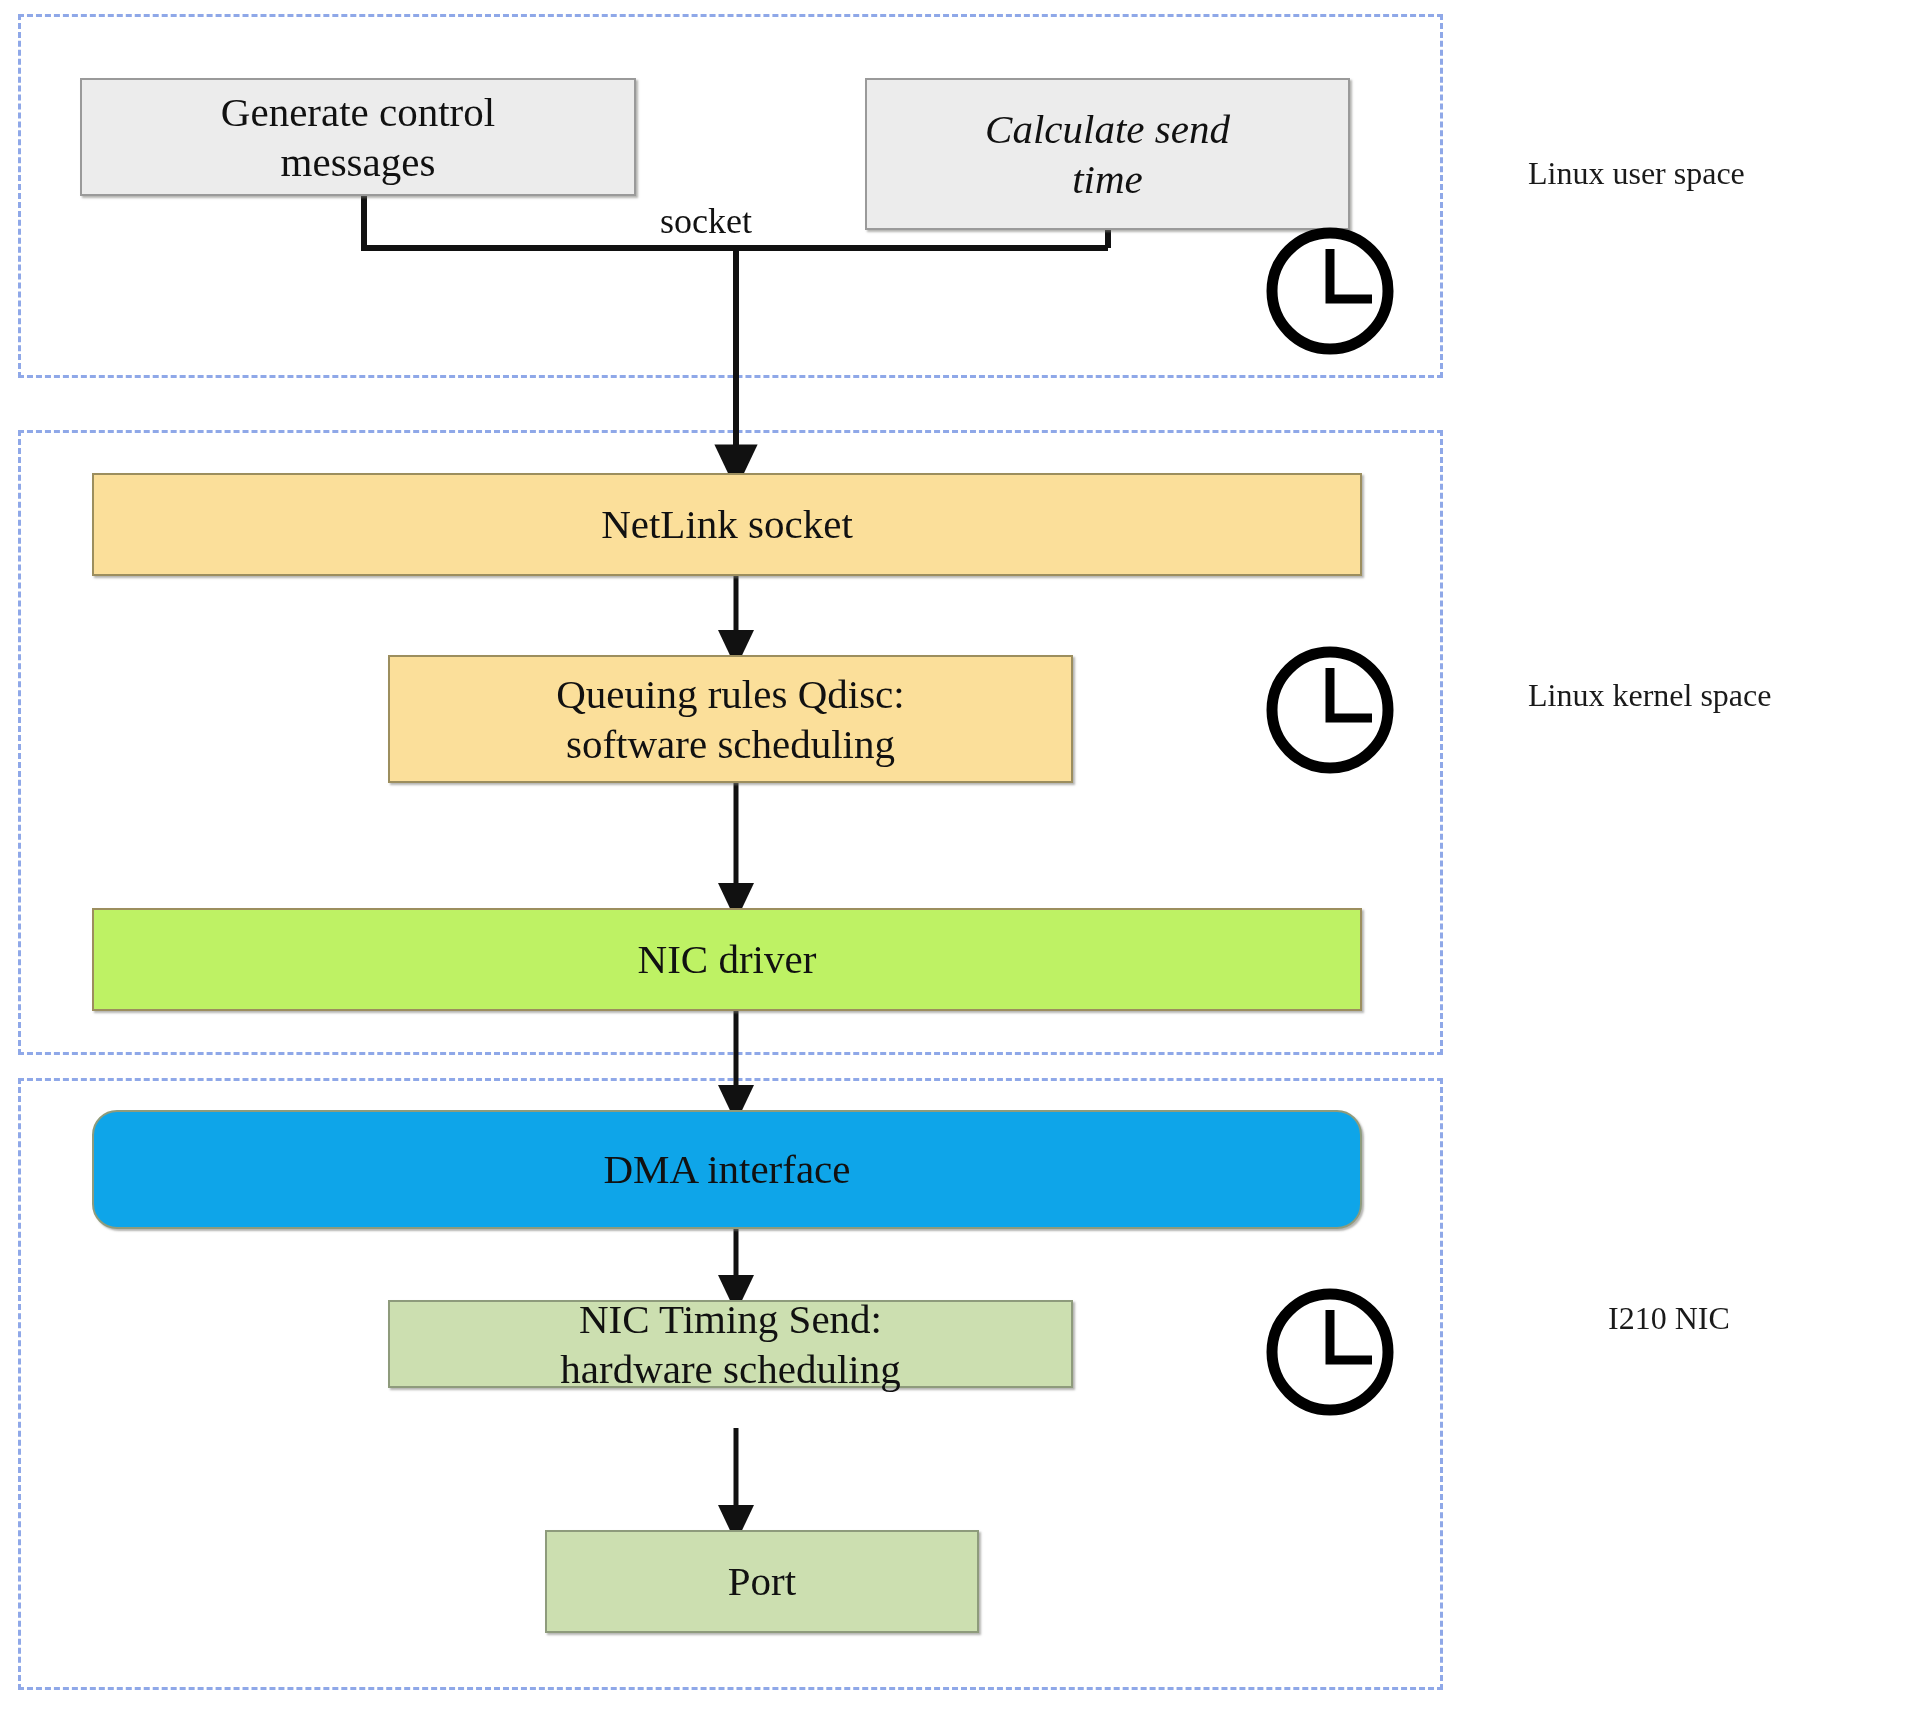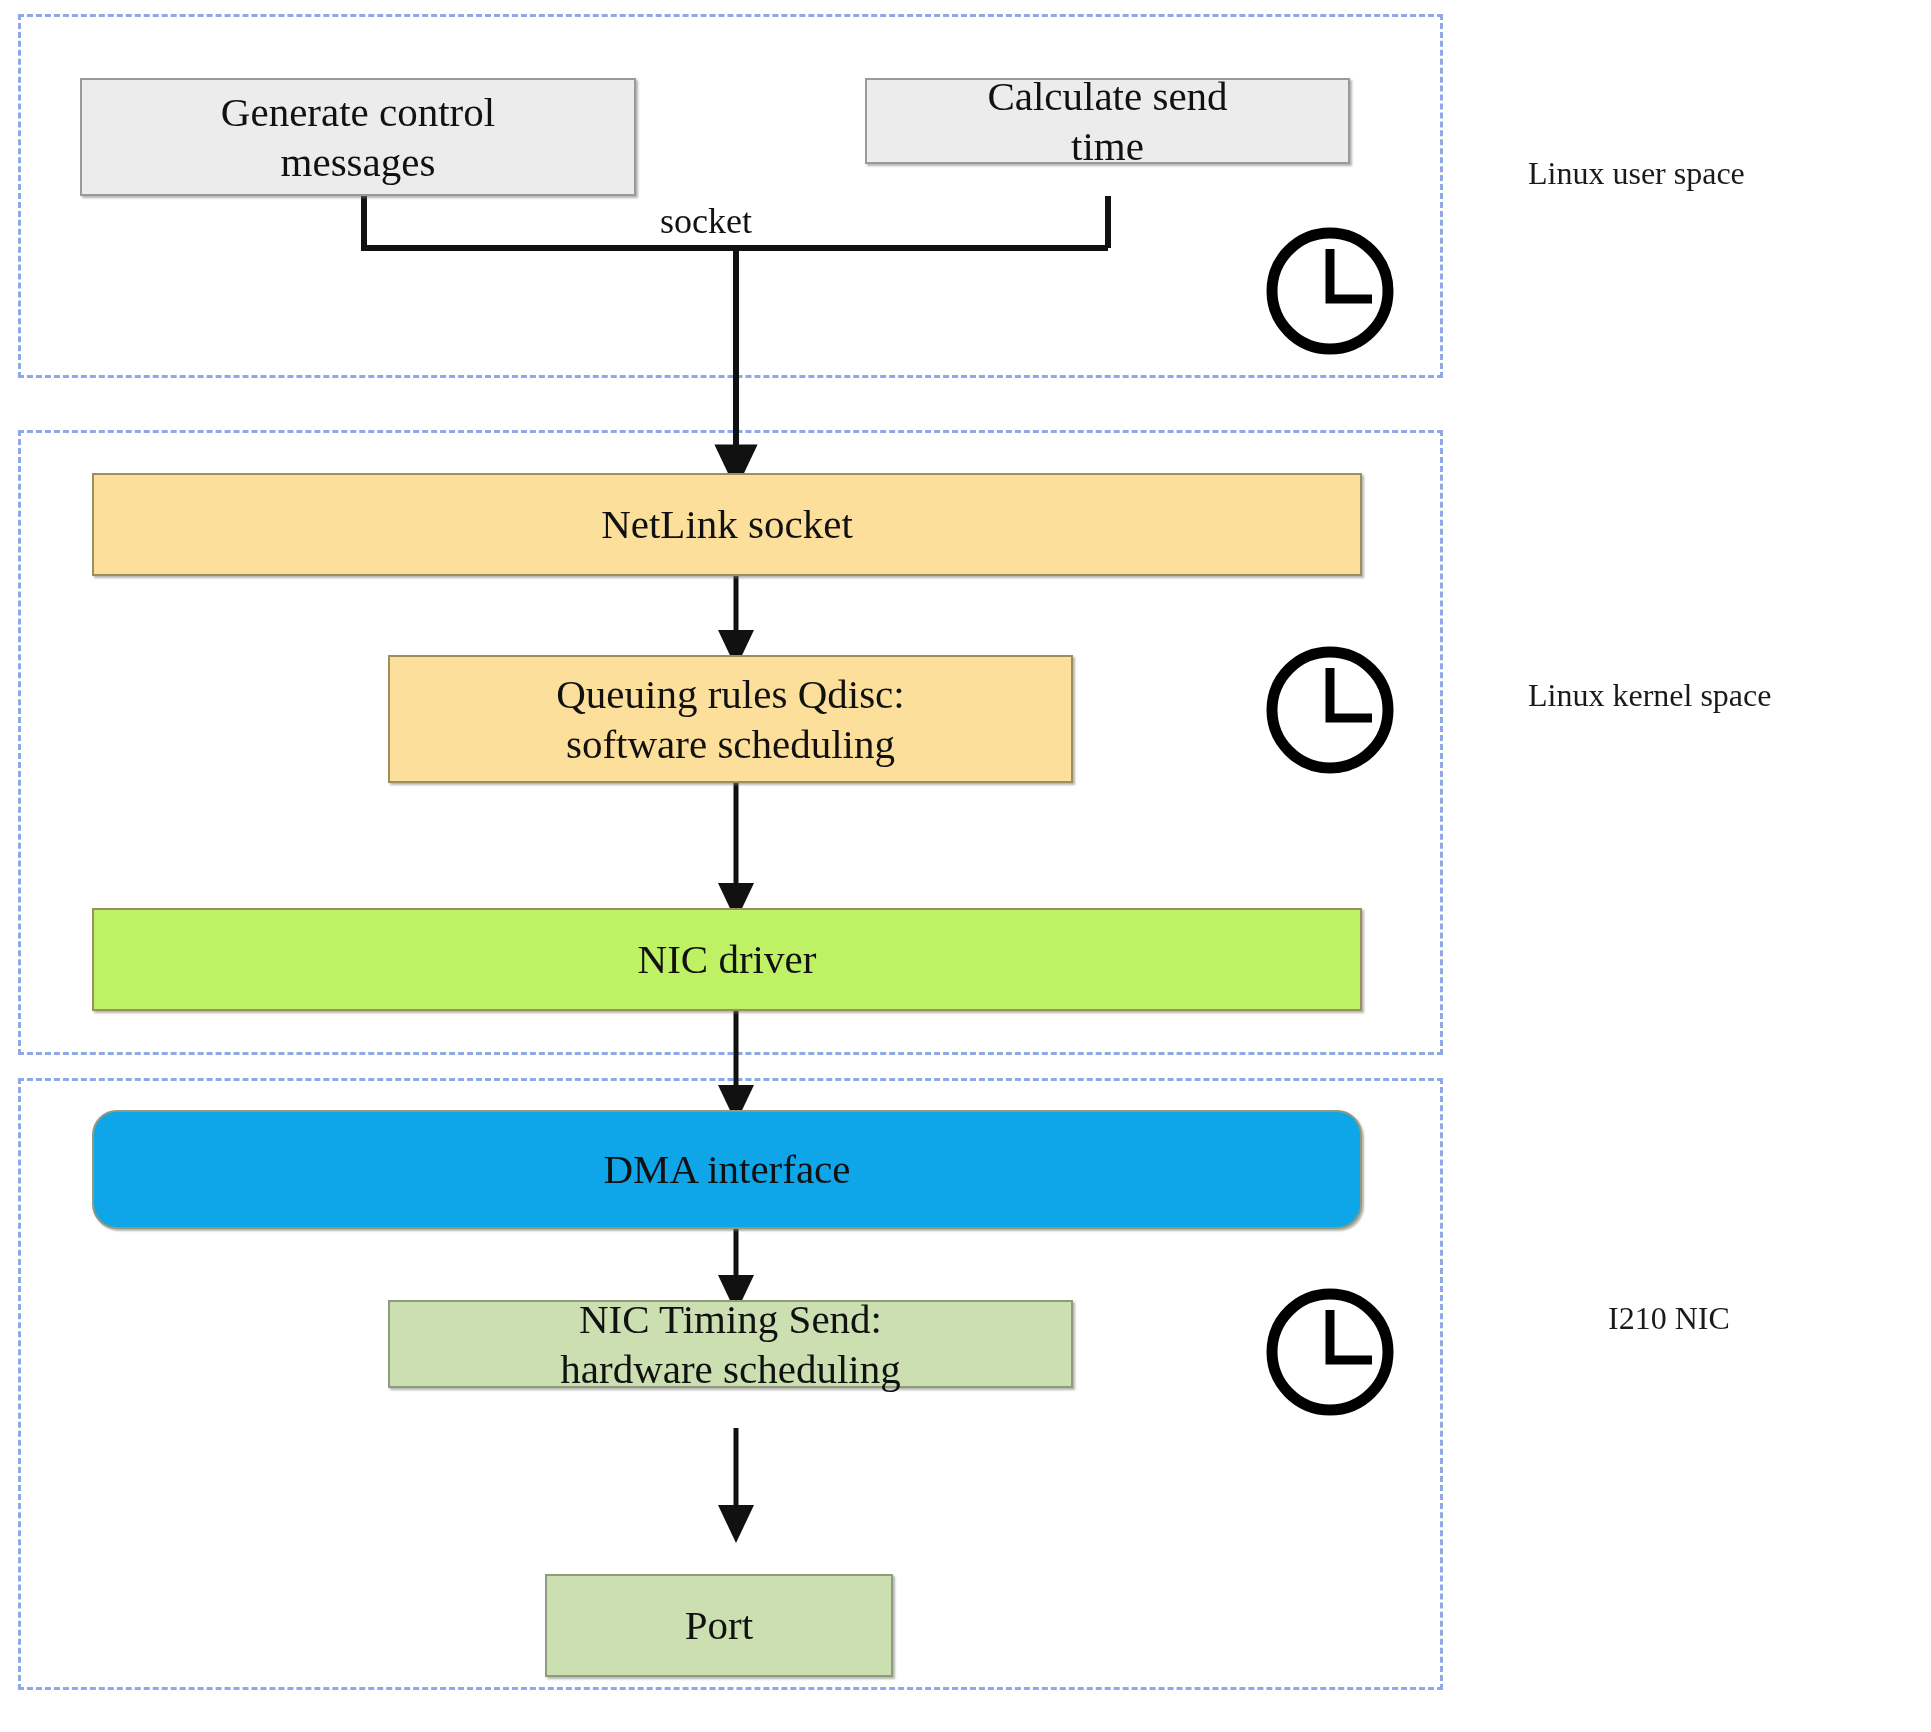--- a/index.html
+++ b/index.html
@@ -98,39 +98,39 @@
     <path d="M 736,1011 L 736,1103" stroke="#111111" stroke-width="5" fill="none" marker-end="url(#arrowhead)"></path>
 
     <path d="M 736,1213 L 736,1293" stroke="#111111" stroke-width="5" fill="none" marker-end="url(#arrowhead)"></path>
 
     <path d="M 736,1428 L 736,1523" stroke="#111111" stroke-width="5" fill="none" marker-end="url(#arrowhead)"></path>
   </svg>
 
   <div class="node gray" style="left: 80px; top: 78px; width: 556px; height: 118px; background: rgb(236, 236, 236);">
       <span>Generate control<br>messages</span>
     </div>
-  <div class="node gray" style="left: 865px; top: 78px; width: 485px; height: 86px; background: rgb(236, 236, 236);">
+  <div class="node gray" style="left: 865px; top: 78px; width: 485px; height: 152px; background: rgb(236, 236, 236); font-style: italic;">
       <span>Calculate send<br>time</span>
     </div>
   <div class="node amber" style="left: 388px; top: 655px; width: 685px; height: 128px; background: rgb(251, 223, 154);">
       <span>Queuing rules Qdisc:<br>software scheduling</span>
     </div>
   <div class="node amber" style="left: 92px; top: 473px; width: 1270px; height: 103px; background: rgb(251, 223, 154);">
       <span>NetLink socket</span>
     </div>
   <div class="node amber" style="left: 92px; top: 908px; width: 1270px; height: 103px; background: #bef264;">
       <span>NIC driver</span>
     </div>
   <div class="node green" style="left: 92px; top: 1110px; width: 1270px; height: 119px; background: #0ea5e9; border-radius: 25px;">
       <span>DMA interface</span>
     </div>
   <div class="node green" style="left: 388px; top: 1300px; width: 685px; height: 88px; background: rgb(204, 223, 176);">
       <span>NIC Timing Send:<br>hardware scheduling</span>
     </div>
-  <div class="node green" style="left: 545px; top: 1530px; width: 348px; height: 103px; background: rgb(204, 223, 176); margin-top: 44px;">
+  <div class="node green" style="left: 545px; top: 1530px; width: 434px; height: 103px; background: rgb(204, 223, 176);">
       <span>Port</span>
     </div>
 
   <div class="edge-label" style="left: 660px; top: 200px;">socket</div>
 
   <div class="clock" style="left: 1260px; top: 221px;">
     <svg width="140" height="140" viewBox="0 0 140 140" xmlns="http://www.w3.org/2000/svg">
       <circle cx="70" cy="70" r="58" fill="#ffffff" stroke="#000000" stroke-width="11"></circle>
       <path d="M70,28 L70,78 L112,78" fill="none" stroke="#000000" stroke-width="9" stroke-linecap="butt" stroke-linejoin="miter"></path>
     </svg>

